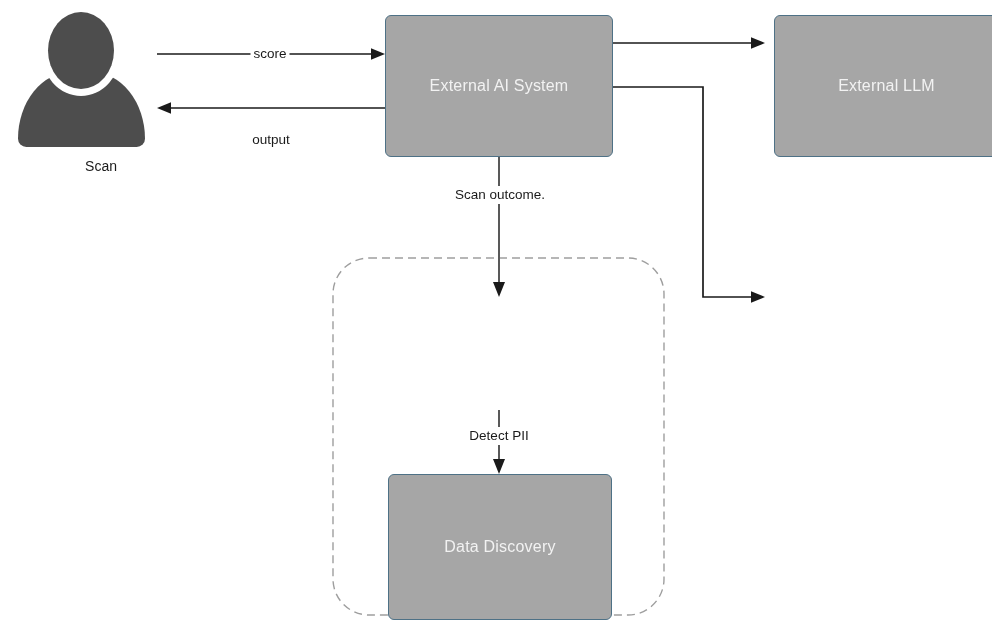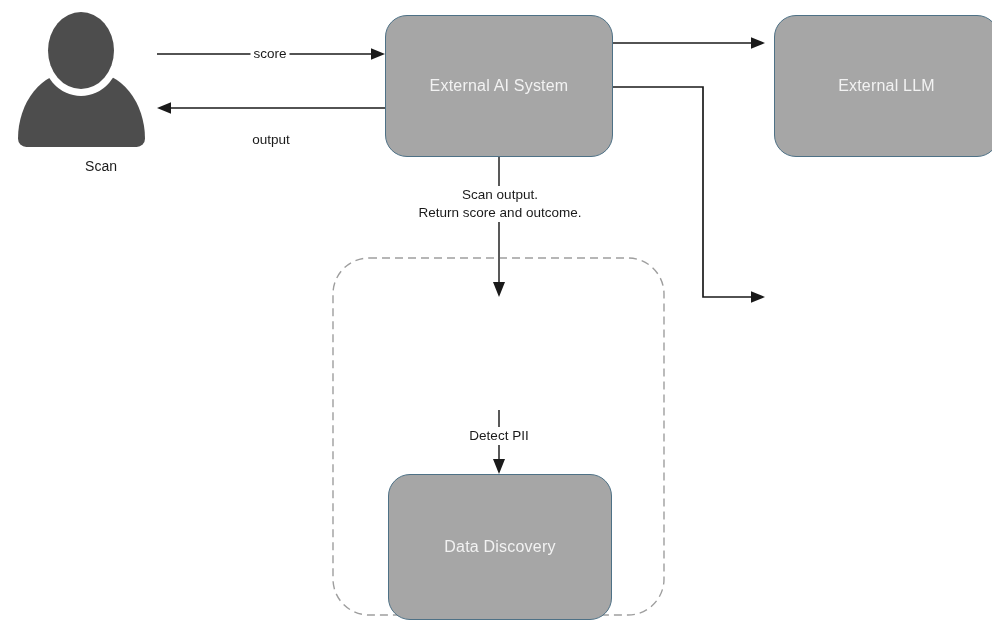--- a/index.html
+++ b/index.html
@@ -21,21 +21,21 @@
     top: 0;
     width: 992px;
     height: 620px;
   }
   .node {
     position: absolute;
     display: flex;
     align-items: center;
     justify-content: center;
     text-align: center;
-    border-radius: 22px;
+    border-radius: 6px;
     box-sizing: border-box;
     font-size: 16px;
     letter-spacing: 0.2px;
   }
   .node.gray {
     background: #a6a6a6;
     border: 1.5px solid #4e7186;
     color: #f2f2f2;
   }
   .node.teal {
@@ -166,19 +166,18 @@
 
   <div class="node gray node-dd">
     <span>Data Discovery</span>
   </div>
 
   <div class="edge-label lbl-input">score</div>
 
   <div class="edge-label lbl-output">output</div>
 
   <div class="edge-label lbl-scan">
-    <div>Scan output.</div>
-    <div>Return score and outcome.</div>
+    <div>Scan outcome.</div>
   </div>
 
   <div class="edge-label lbl-detect">Detect PII</div>
 
 </div>
 
 </body></html>

